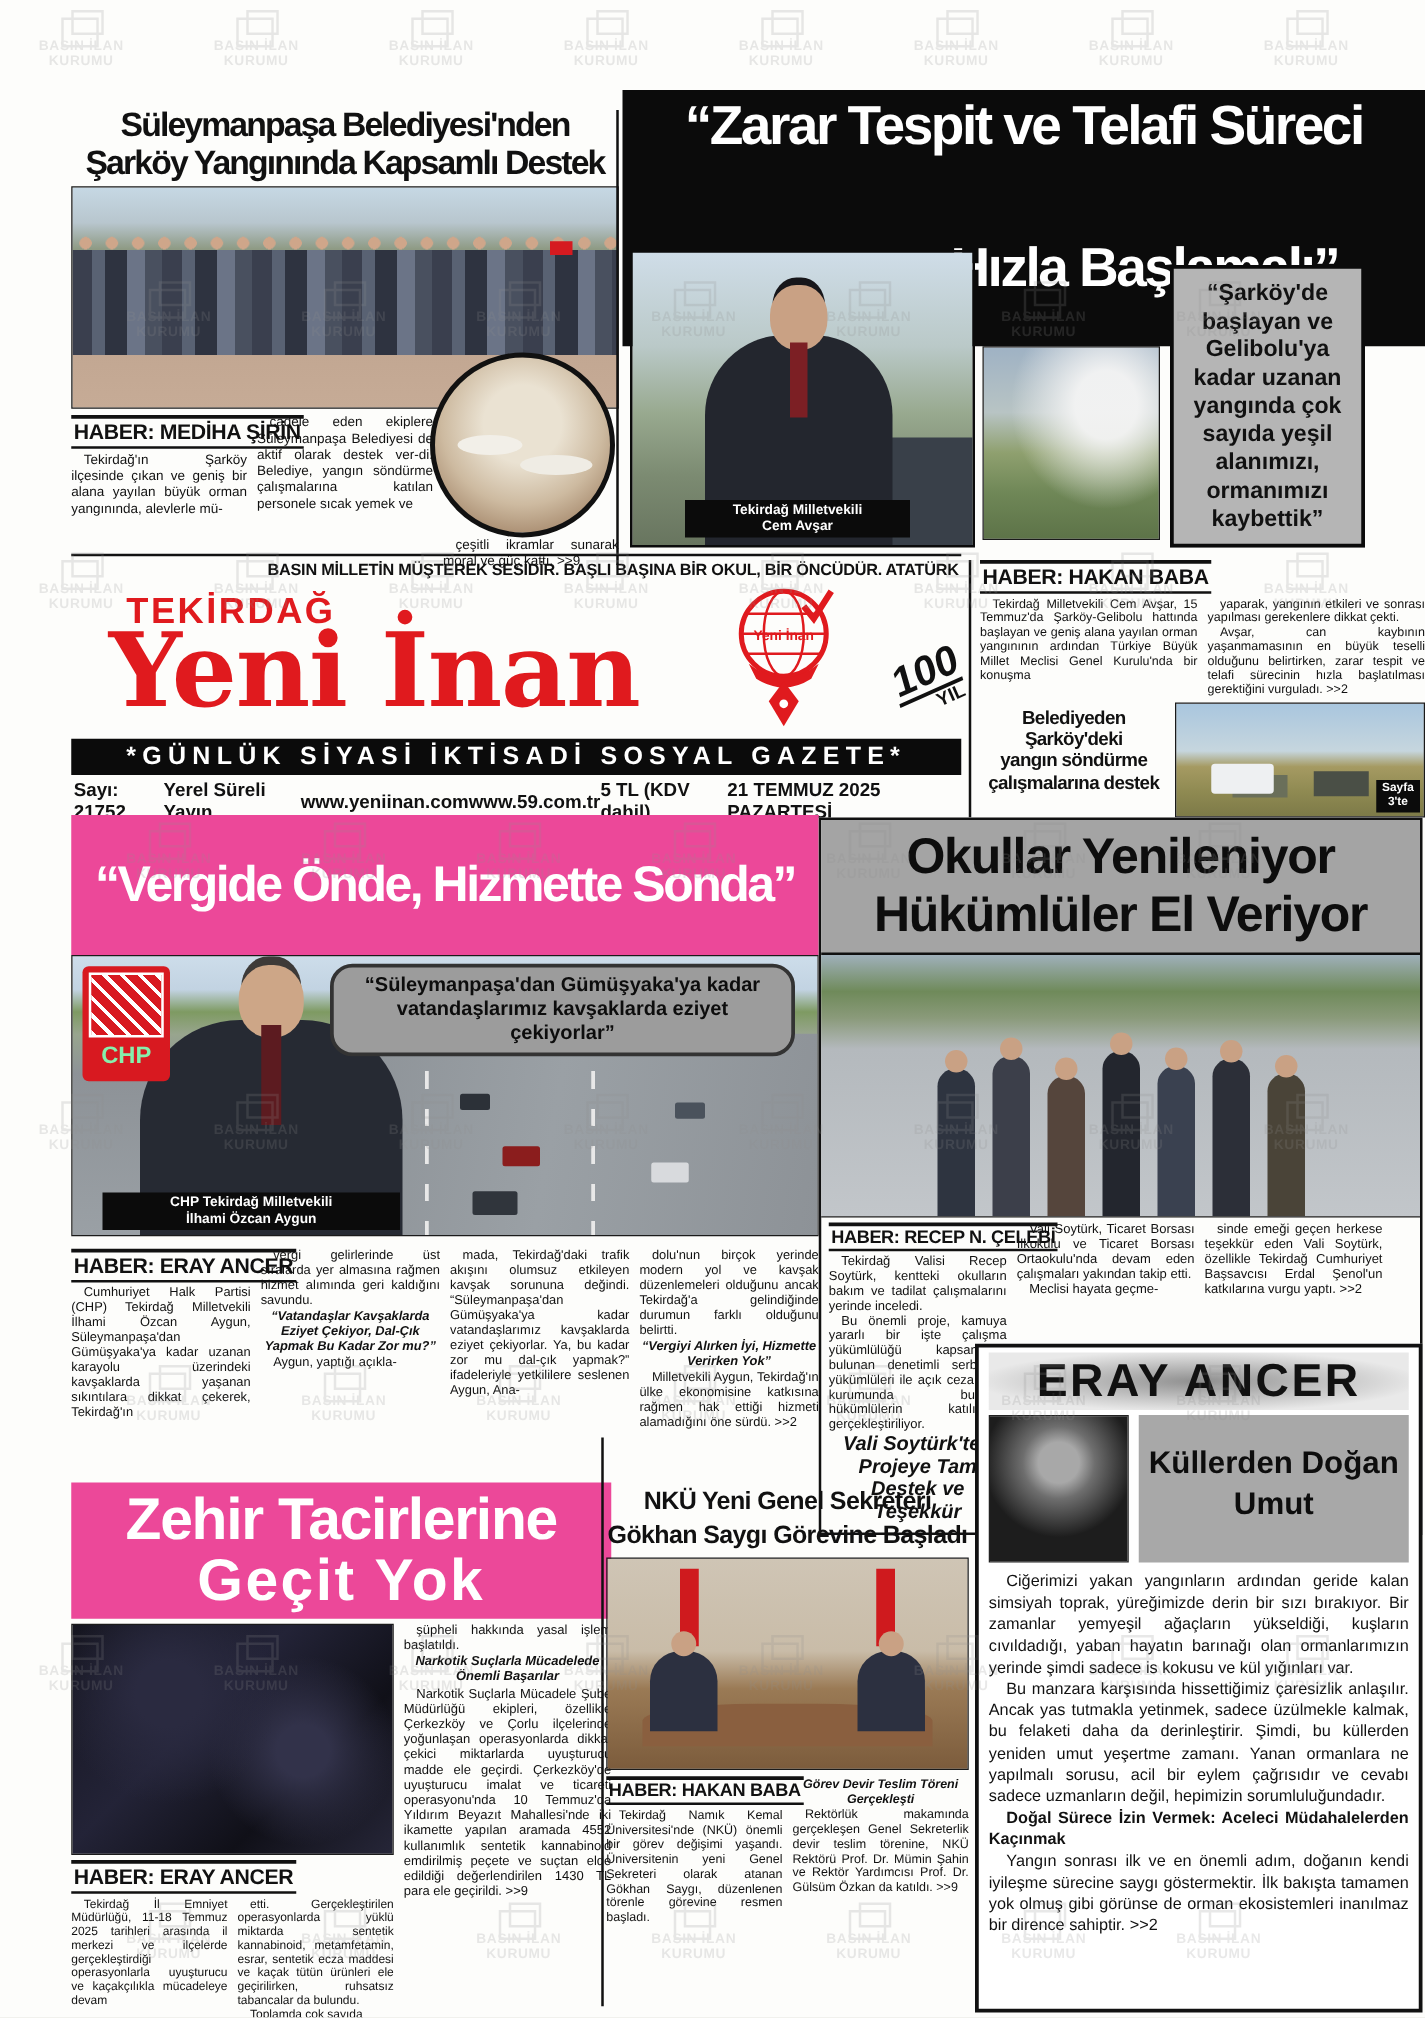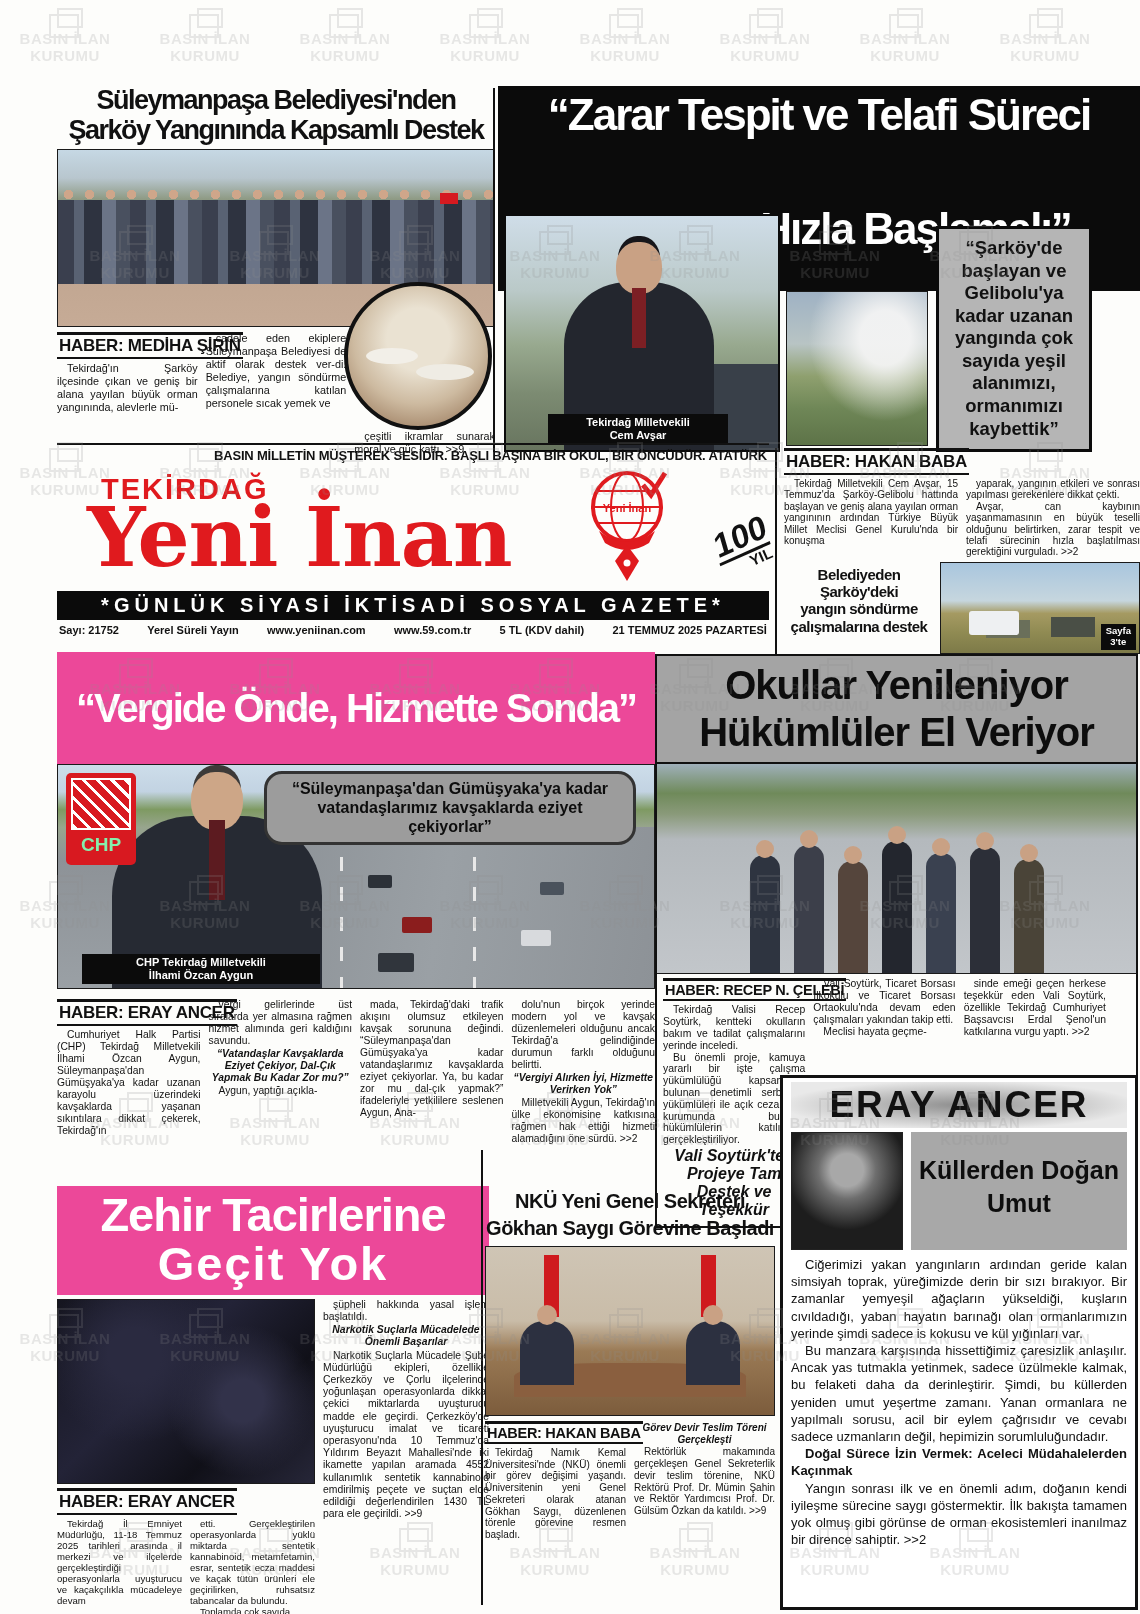--- a/index.html
+++ b/index.html
@@ -5,21 +5,21 @@
   * { margin:0; padding:0; box-sizing:border-box; }
   html,body { background:#e8e8e4; }
   body { font-family:"Liberation Sans", sans-serif; color:#111; }
   .page { position:relative; width:1140px; height:1614px; background:#fdfdfb; margin:0 auto; overflow:hidden; }
 
   
   .wm { position:absolute; z-index:6; pointer-events:none; opacity:.20; color:#8f8f8f;
         display:flex; flex-direction:column; align-items:center; width:110px; }
   .wm-cube { width:26px; height:20px; border:2.5px solid; position:relative; margin-bottom:3px; transform:translateX(5px); }
   .wm-cube::before { content:""; position:absolute; left:-10px; top:4px; width:26px; height:20px; border:2.5px solid; }
-  .wm-text { font-weight:bold; font-size:15px; line-height:1.1; letter-spacing:.5px; text-align:center; white-space:pre-line; }
+  .wm-text { font-weight:bold; font-size:11px; line-height:1.1; letter-spacing:.5px; text-align:center; white-space:pre-line; }
 
   .abs { position:absolute; }
   .vline { position:absolute; width:2px; background:#111; z-index:2; }
 
   
   .kick { display:inline-block; font-weight:bold; font-size:17px; letter-spacing:-.3px;
           border-top:3px solid #111; border-bottom:2px solid #111; padding:1px 2px; margin-bottom:3px; white-space:nowrap; }
   .kick-sm { font-size:14.5px; }
   .bp { text-indent:10px; text-align:justify; }
   .bq { font-weight:bold; font-style:italic; text-align:center; margin:1px 0; }
@@ -44,21 +44,21 @@
     }
   .circ-in { width:148px; height:148px; border-radius:50%; border:4px solid #111;
     background:radial-gradient(circle at 50% 38%, #eae2d2 0 28%, #cdbaa0 58%, #8a6648 100%); position:relative; overflow:hidden; }
   .circ-in::before { content:""; position:absolute; left:18px; top:62px; width:52px; height:16px; border-radius:50%; background:#f2efe8; }
   .circ-in::after  { content:""; position:absolute; right:14px; top:78px; width:58px; height:16px; border-radius:50%; background:#efece4; }
   .s1-text { margin-top:5px; }
   .s1 .bp { font-size:10.8px; line-height:13px; }
   .s1-c3pad { padding-top:98px; }
 
   
-  .s2 { left:498px; top:86px; width:642px; height:370px; }
+  .s2 { left:498px; top:72px; width:642px; height:370px; }
   .s2-banner { position:absolute; left:0; top:0; width:642px; height:205px; background:#0b0b0b; }
   .s2-l1 { position:absolute; left:0; top:4px; width:642px; color:#fff; font-weight:bold; font-size:44px; letter-spacing:-2px; text-align:center; }
   .s2-l2 { position:absolute; left:215px; top:118px; width:405px; color:#fff; font-weight:bold; font-size:44px; letter-spacing:-2px; text-align:center; }
   .photo2 { position:absolute; left:6px; top:128px; width:276px; height:238px;
     background:linear-gradient(180deg,#cfdde8 0%,#bac9c8 32%,#98a98f 55%,#7c8b72 76%,#68755f 100%); border:2px solid #0b0b0b; }
   .man2 { position:absolute; left:58px; bottom:0; width:150px; height:168px; background:#23262e; border-radius:64px 64px 0 0; }
   .man2::before { content:""; position:absolute; left:50%; top:-40px; transform:translateX(-50%); width:46px; height:52px; border-radius:46%; background:#c9a184; box-shadow:0 -8px 0 -2px #17161a; }
   .man2::after { content:""; position:absolute; left:50%; top:6px; transform:translateX(-50%); width:14px; height:60px; background:#7c1f24; }
   .podium2 { position:absolute; right:0; bottom:0; width:84px; height:86px; background:#394049; }
   .photo-land { position:absolute; left:288px; top:205px; width:142px; height:155px; border:1.5px solid #1a1a1a;
@@ -82,21 +82,21 @@
   .mast { left:57px; top:443px; width:712px; height:206px; }
   .slogan { border-top:2.5px solid #111; font-weight:bold; font-size:13px; text-align:right; padding:3px 2px 0 0; letter-spacing:-.2px; }
   .brand { position:relative; height:128px; }
   .city { position:absolute; left:44px; top:10px; color:#e01a1e; font-weight:bold; font-size:29px; letter-spacing:2px; }
   .title { position:absolute; left:30px; top:26px; color:#e01a1e; font-family:"DejaVu Serif", serif; font-weight:bold; font-size:82px; letter-spacing:-1px; }
   .logo { position:absolute; right:92px; top:2px; }
   .anniv { position:absolute; right:-2px; top:56px; transform:rotate(-24deg); text-align:center; line-height:1; }
   .anniv .num { font-size:33px; font-weight:bold; border-bottom:3px solid #111; display:inline-block; transform:skewX(-8deg); }
   .anniv .lab { font-size:15px; font-weight:bold; display:block; margin-left:22px; }
   .gbar { background:#0b0b0b; color:#fff; font-weight:bold; font-size:20px; letter-spacing:5px; text-align:center; padding:3px 0; }
-  .inforow { display:flex; justify-content:space-between; align-items:center; font-weight:bold; font-size:11px; padding:4px 2px 0 2px; }
+  .inforow { display:flex; justify-content:space-between; align-items:center; font-weight:bold; font-size:15px; padding:4px 2px 0 2px; }
 
   
   .s3 { left:57px; top:652px; width:598px; }
   .s3-ban { height:112px; line-height:112px; font-size:40px; letter-spacing:-2px; }
   .photo3 { height:225px; margin-top:0;
     background:linear-gradient(180deg,#cdddea 0%,#c2d3e2 12%,#7e9a62 20%,#98a58e 28%,#8d9297 42%,#9aa0a5 100%); }
   .road3 { position:absolute; left:120px; top:62px; right:0; bottom:0;
     background:linear-gradient(100deg,#868b90 0%,#9aa0a5 55%,#8d9297 100%); }
   .lane { position:absolute; top:0; bottom:0; width:3px; background:repeating-linear-gradient(180deg,#e8e8e8 0 14px, transparent 14px 30px); }
   .car { position:absolute; border-radius:2px; }

